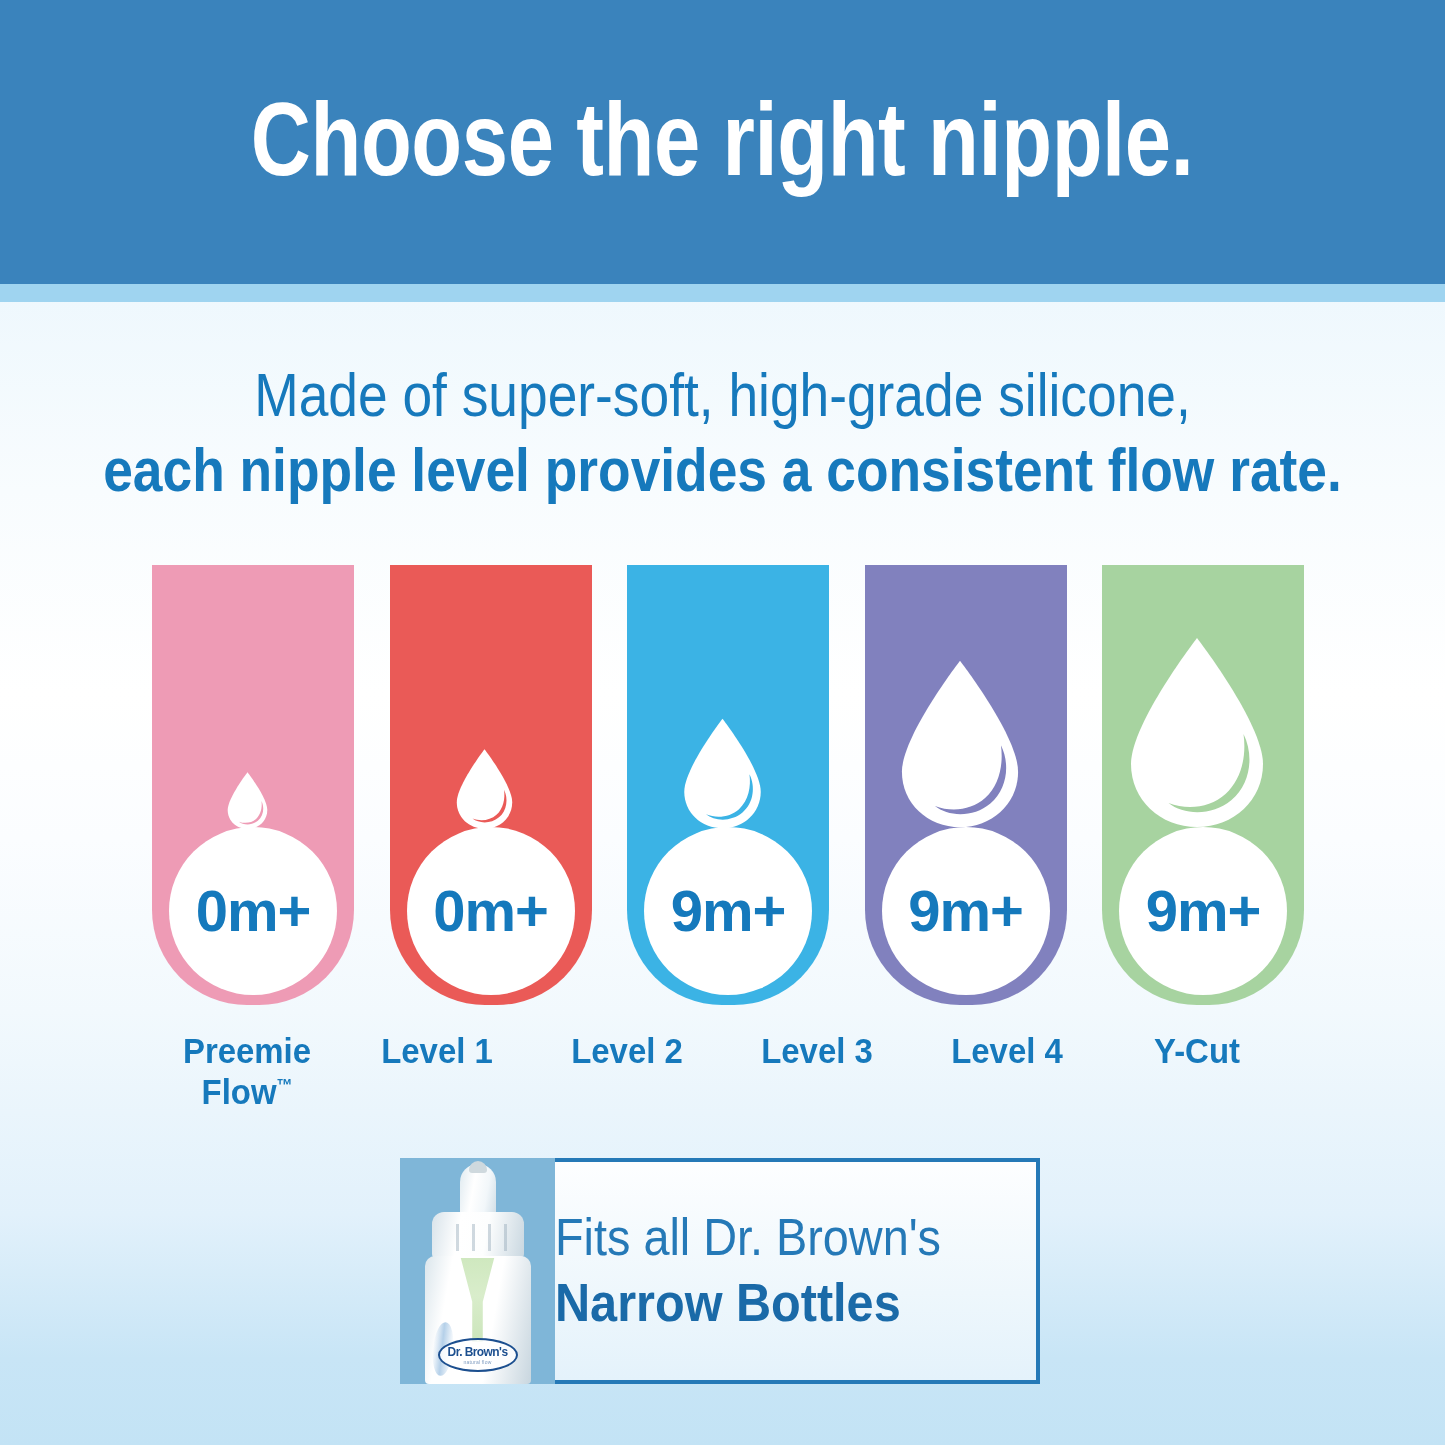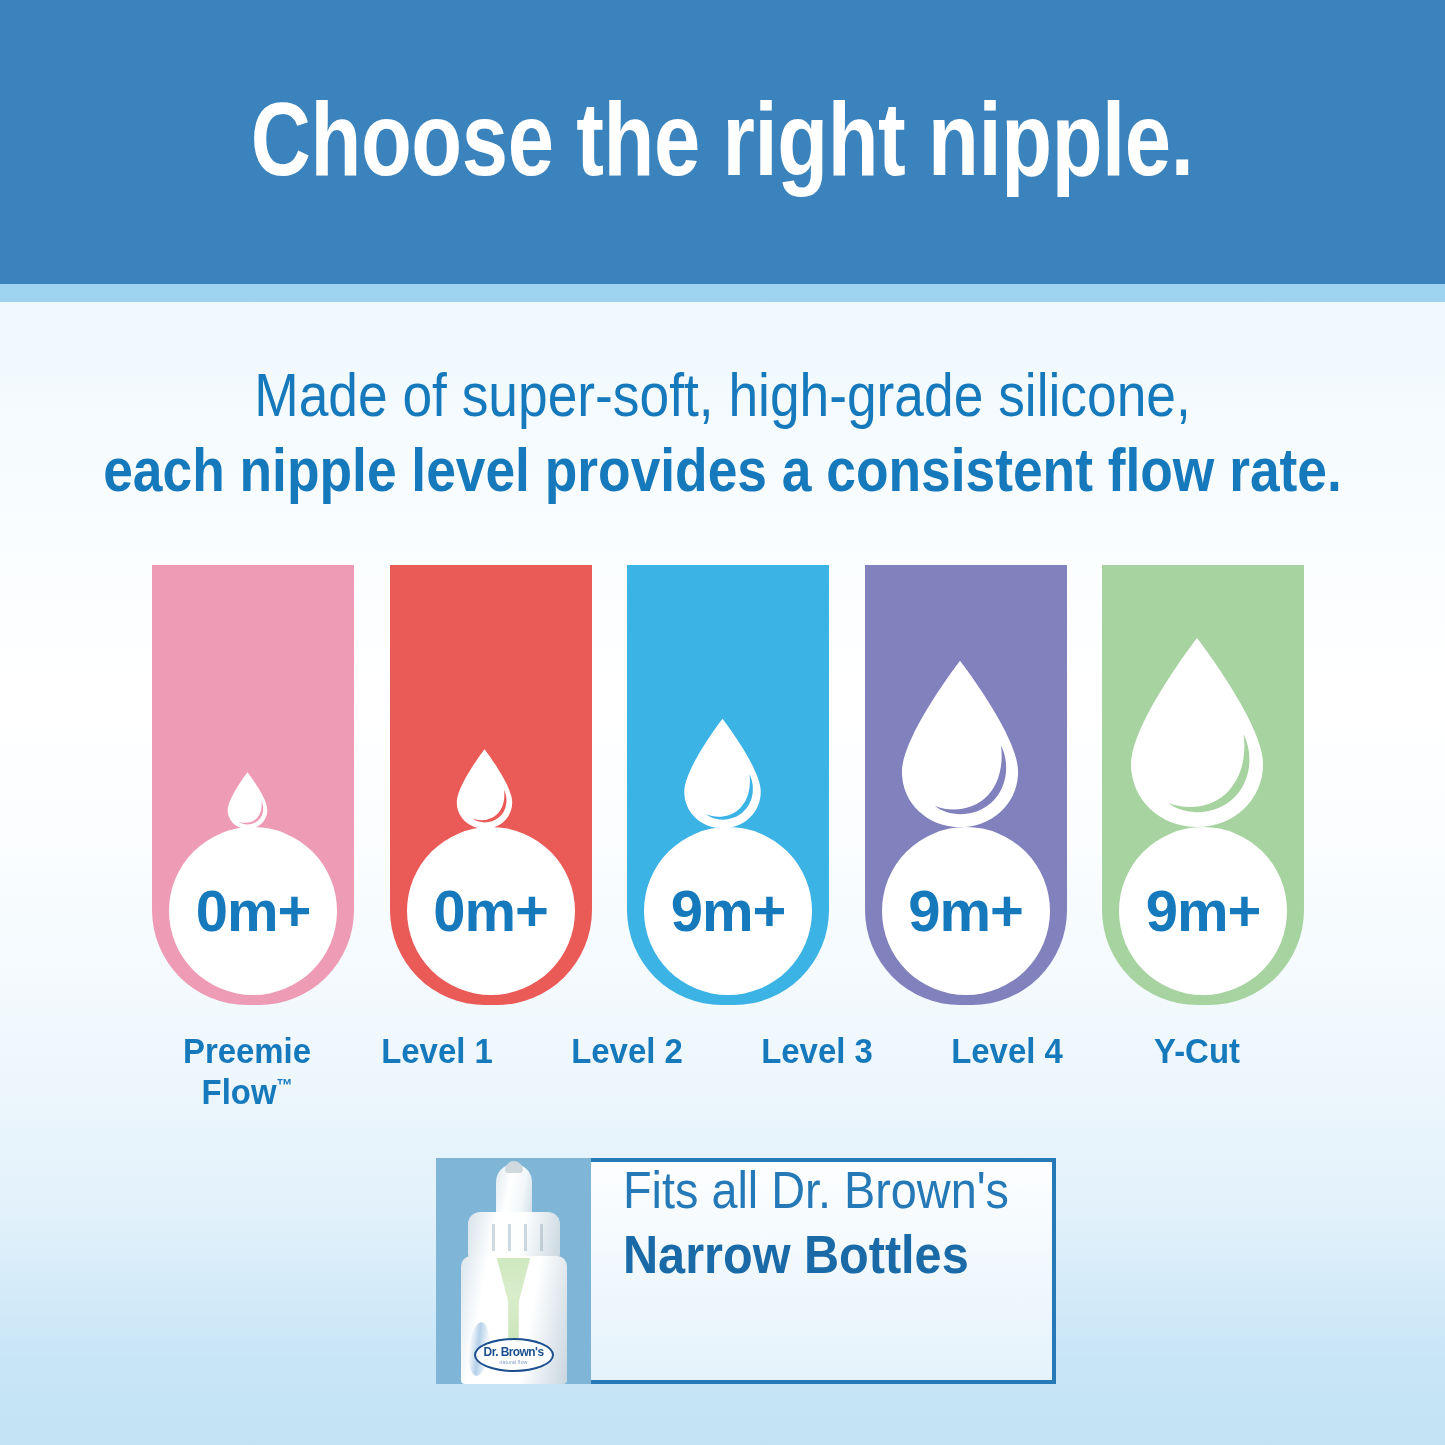--- a/index.html
+++ b/index.html
@@ -171,30 +171,29 @@
     height: 226px;
     display: flex;
   }
   .callout-photo {
     position: relative;
     width: 155px;
     height: 226px;
     background: #7fb6d8;
     overflow: hidden;
     flex: none;
-    margin-left: 36px;
   }
   .callout-text {
     flex: 1;
     border: 4px solid #2579b7;
     border-left: none;
     background: linear-gradient(180deg, #fdfeff 0%, #eef7fc 60%, #e4f2fb 100%);
     display: flex;
     flex-direction: column;
-    padding-left: 32px;
+    justify-content: center;
     box-sizing: border-box;
   }
   .callout-line1 {
     color: #2579b7;
     font-size: 52px;
     font-weight: 400;
     line-height: 1.1;
     transform: scaleX(0.9);
     transform-origin: left center;
     white-space: nowrap;

